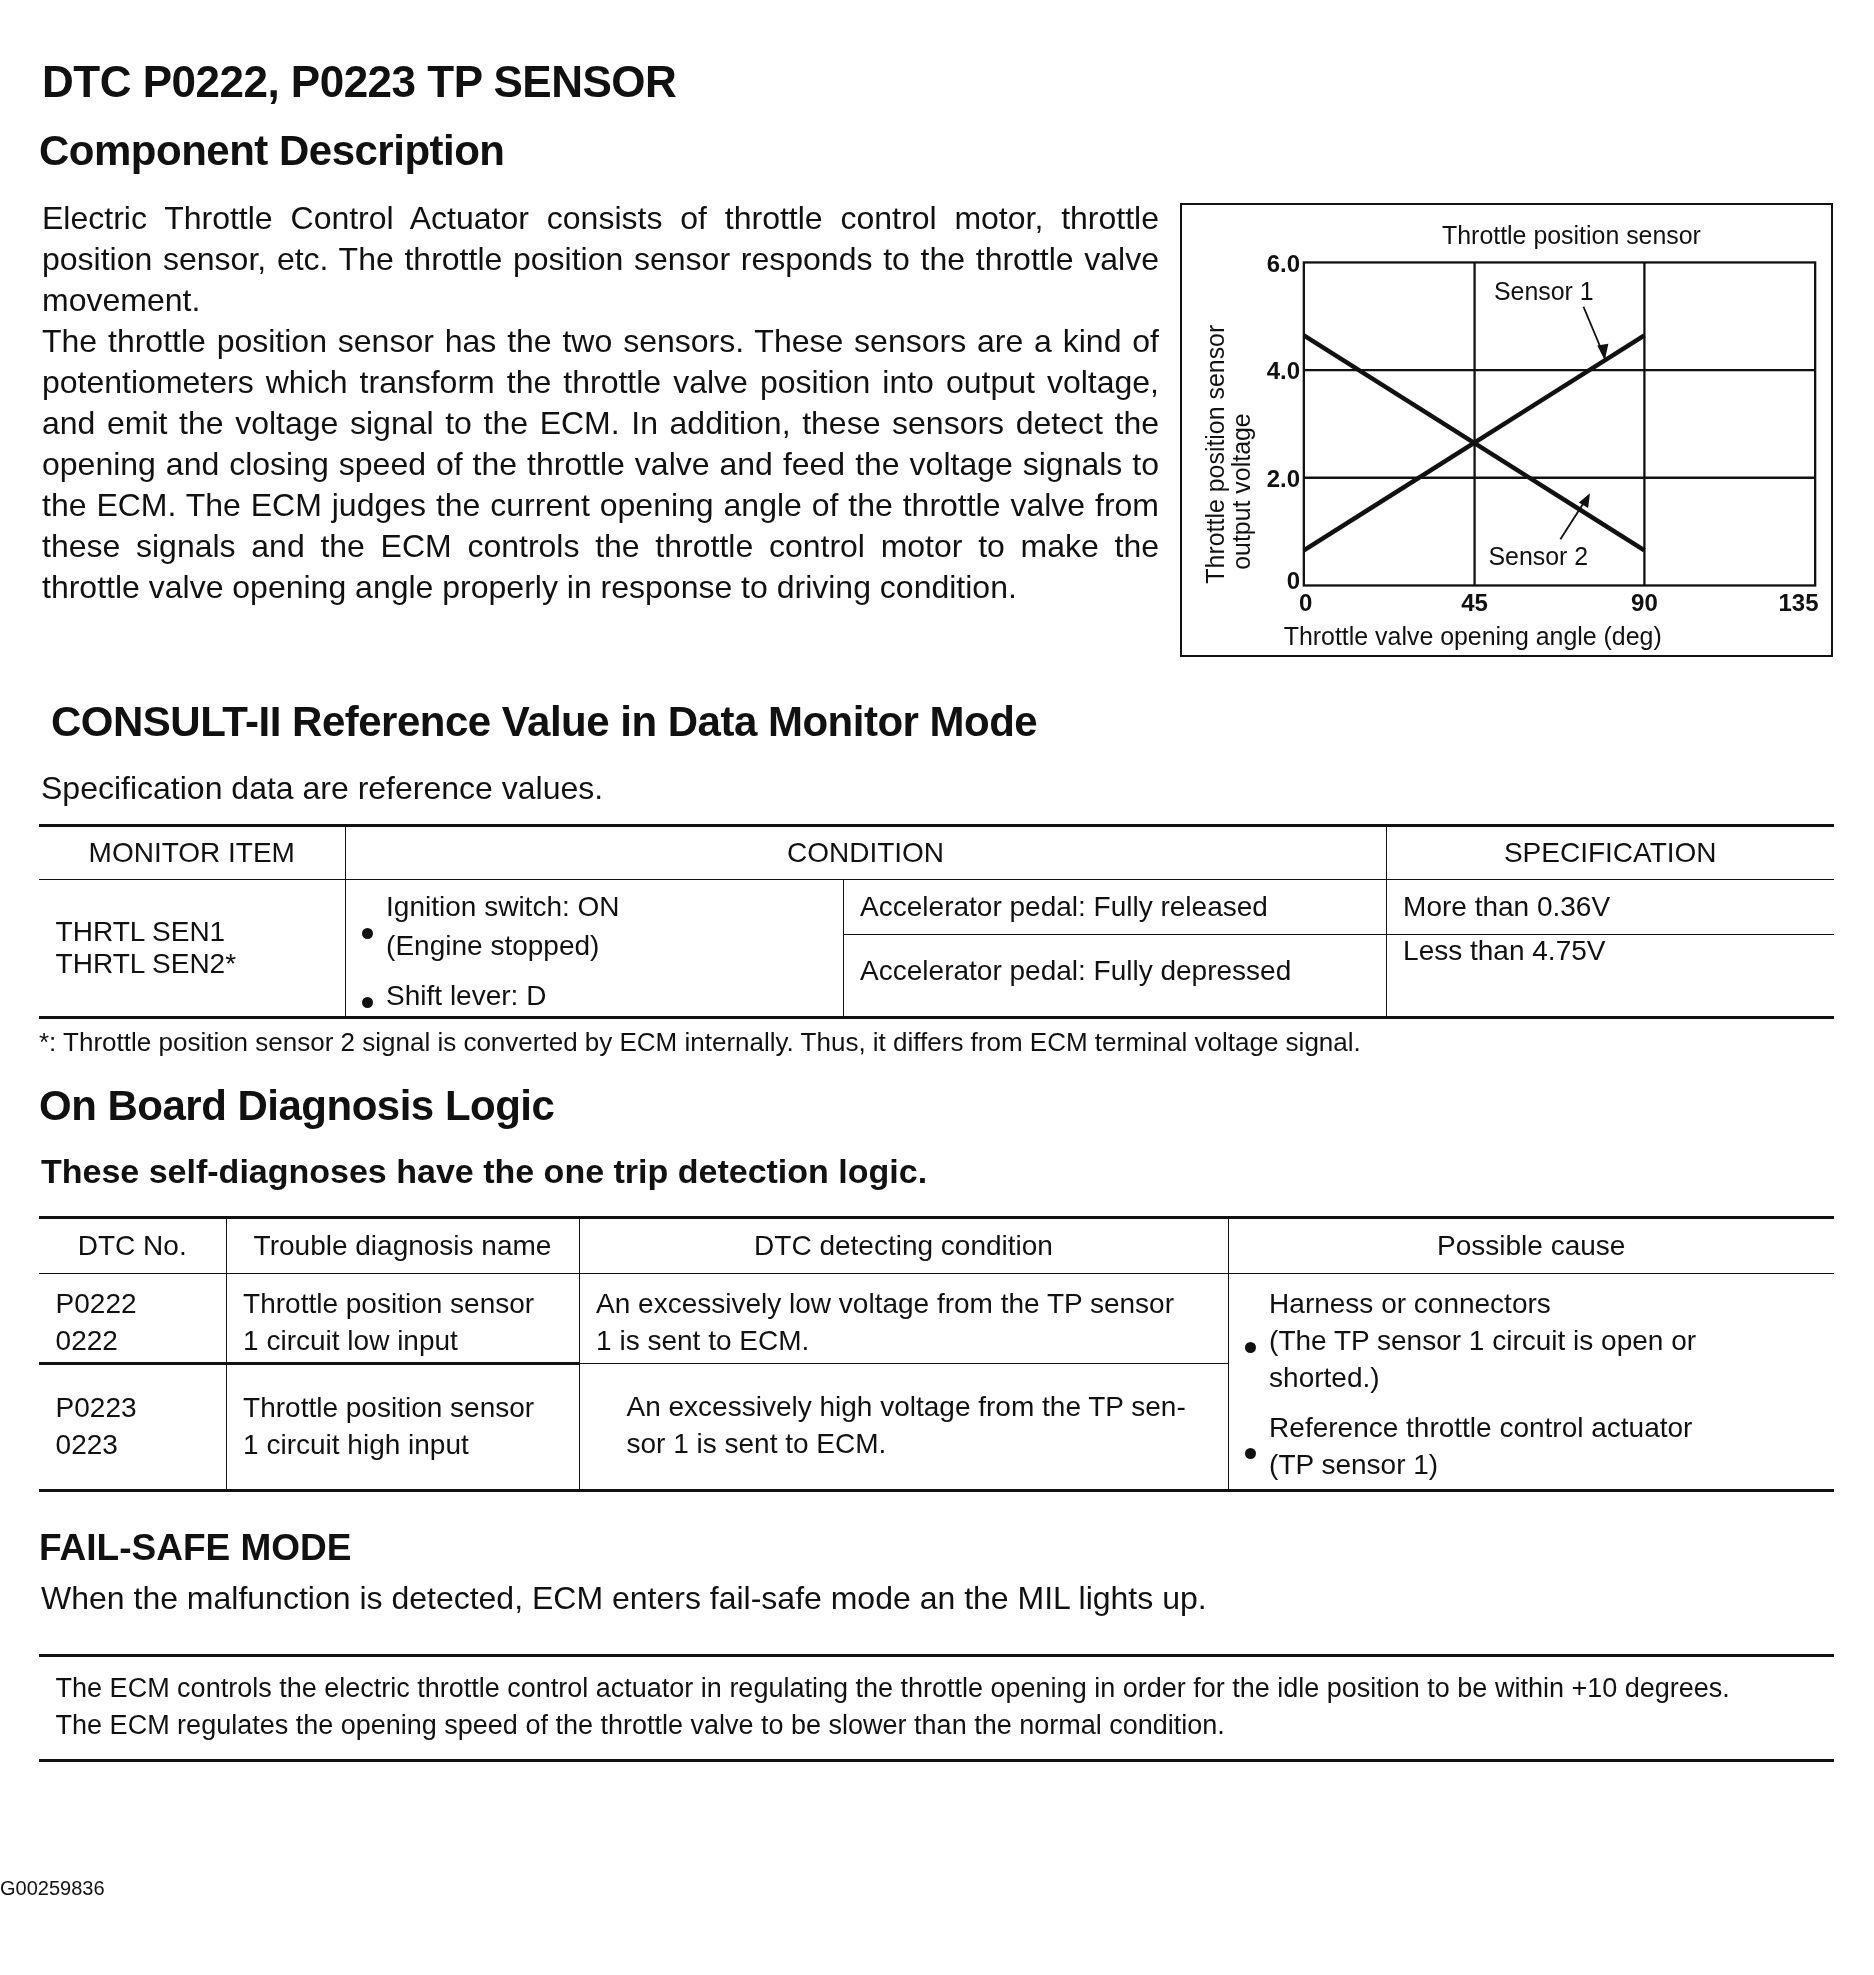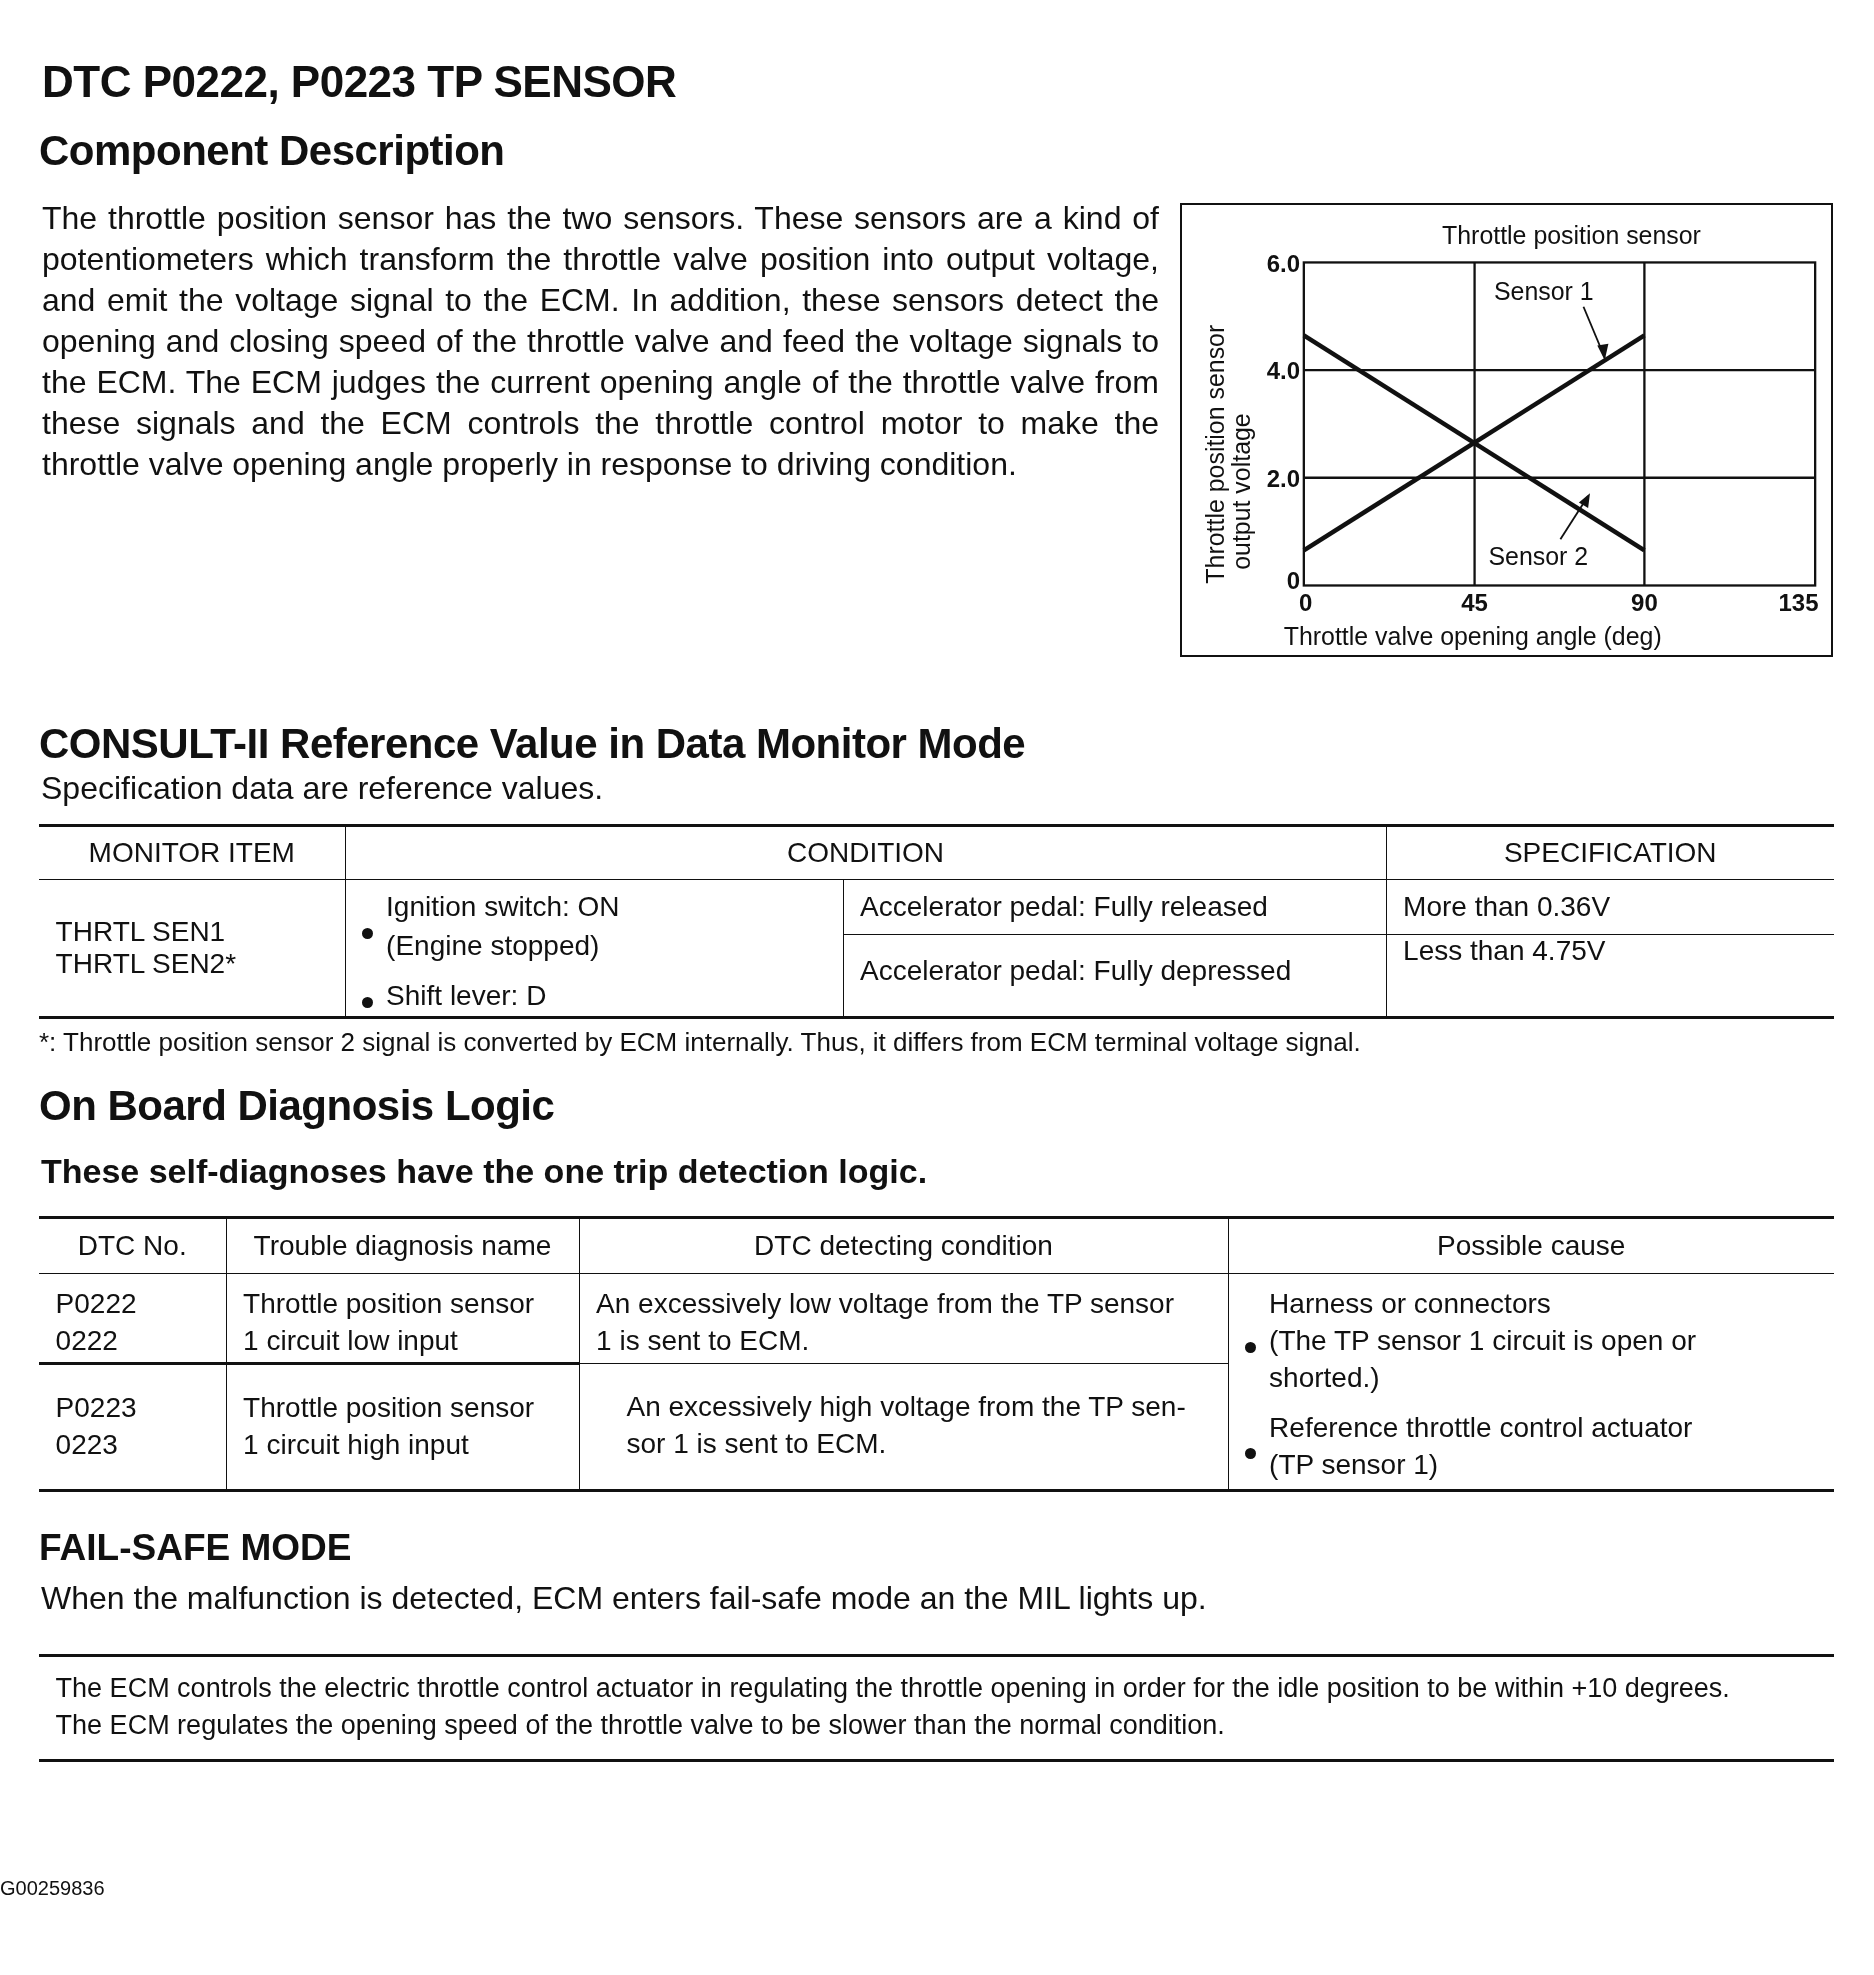--- a/index.html
+++ b/index.html
@@ -43,20 +43,21 @@
   .t3 .bd p { margin: 0; }
   .docid { position: absolute; left: 0; top: 1877px; font-size: 20px; }
 </style>
 </head>
 <body>
 
 <h1>DTC P0222, P0223 TP SENSOR</h1>
 <h2 style="left:39px;top:127px;">Component Description</h2>
 
 <div class="para">
+  <p>Electric Throttle Control Actuator consists of throttle control motor, throttle position sensor, etc. The throttle position sensor responds to the throttle valve movement.</p>
   <p>The throttle position sensor has the two sensors. These sensors are a kind of potentiometers which transform the throttle valve position into output voltage, and emit the voltage signal to the ECM. In addition, these sensors detect the opening and closing speed of the throttle valve and feed the voltage signals to the ECM. The ECM judges the current opening angle of the throttle valve from these signals and the ECM controls the throttle control motor to make the throttle valve opening angle properly in response to driving condition.</p>
 </div>
 
 <div class="chart-box">
   <svg width="647" height="449" viewBox="0 0 701 486">
 
     <text x="422" y="42" font-size="27" text-anchor="middle">Throttle position sensor</text>
     <g stroke="#111" stroke-width="2.5" fill="none">
       <rect x="132" y="62" width="554" height="350"></rect>
       <line x1="317" y1="62" x2="317" y2="412"></line>
@@ -89,21 +90,21 @@
 
     <text x="338" y="103" font-size="27">Sensor 1</text>
     <line x1="435" y1="110" x2="458" y2="165" stroke="#111" stroke-width="2"></line>
     <polygon points="458,168 450,152 462,150" fill="#111"></polygon>
     <text x="332" y="390" font-size="27">Sensor 2</text>
     <line x1="410" y1="362" x2="440" y2="315" stroke="#111" stroke-width="2"></line>
     <polygon points="442,312 440,328 430,322" fill="#111"></polygon>
   </svg>
 </div>
 
-<h2 style="left:39px;top:698px;margin-top:22px;">CONSULT-II Reference Value in Data Monitor Mode</h2>
+<h2 style="left:51px;top:698px;">CONSULT-II Reference Value in Data Monitor Mode</h2>
 <div class="sub" style="left:41px;top:770px;">Specification data are reference values.</div>
 
 <table class="t1">
   <colgroup>
       <col style="width:306px">
       <col style="width:498px">
       <col style="width:543px">
       <col style="width:448px">
     </colgroup>
   <tbody>

